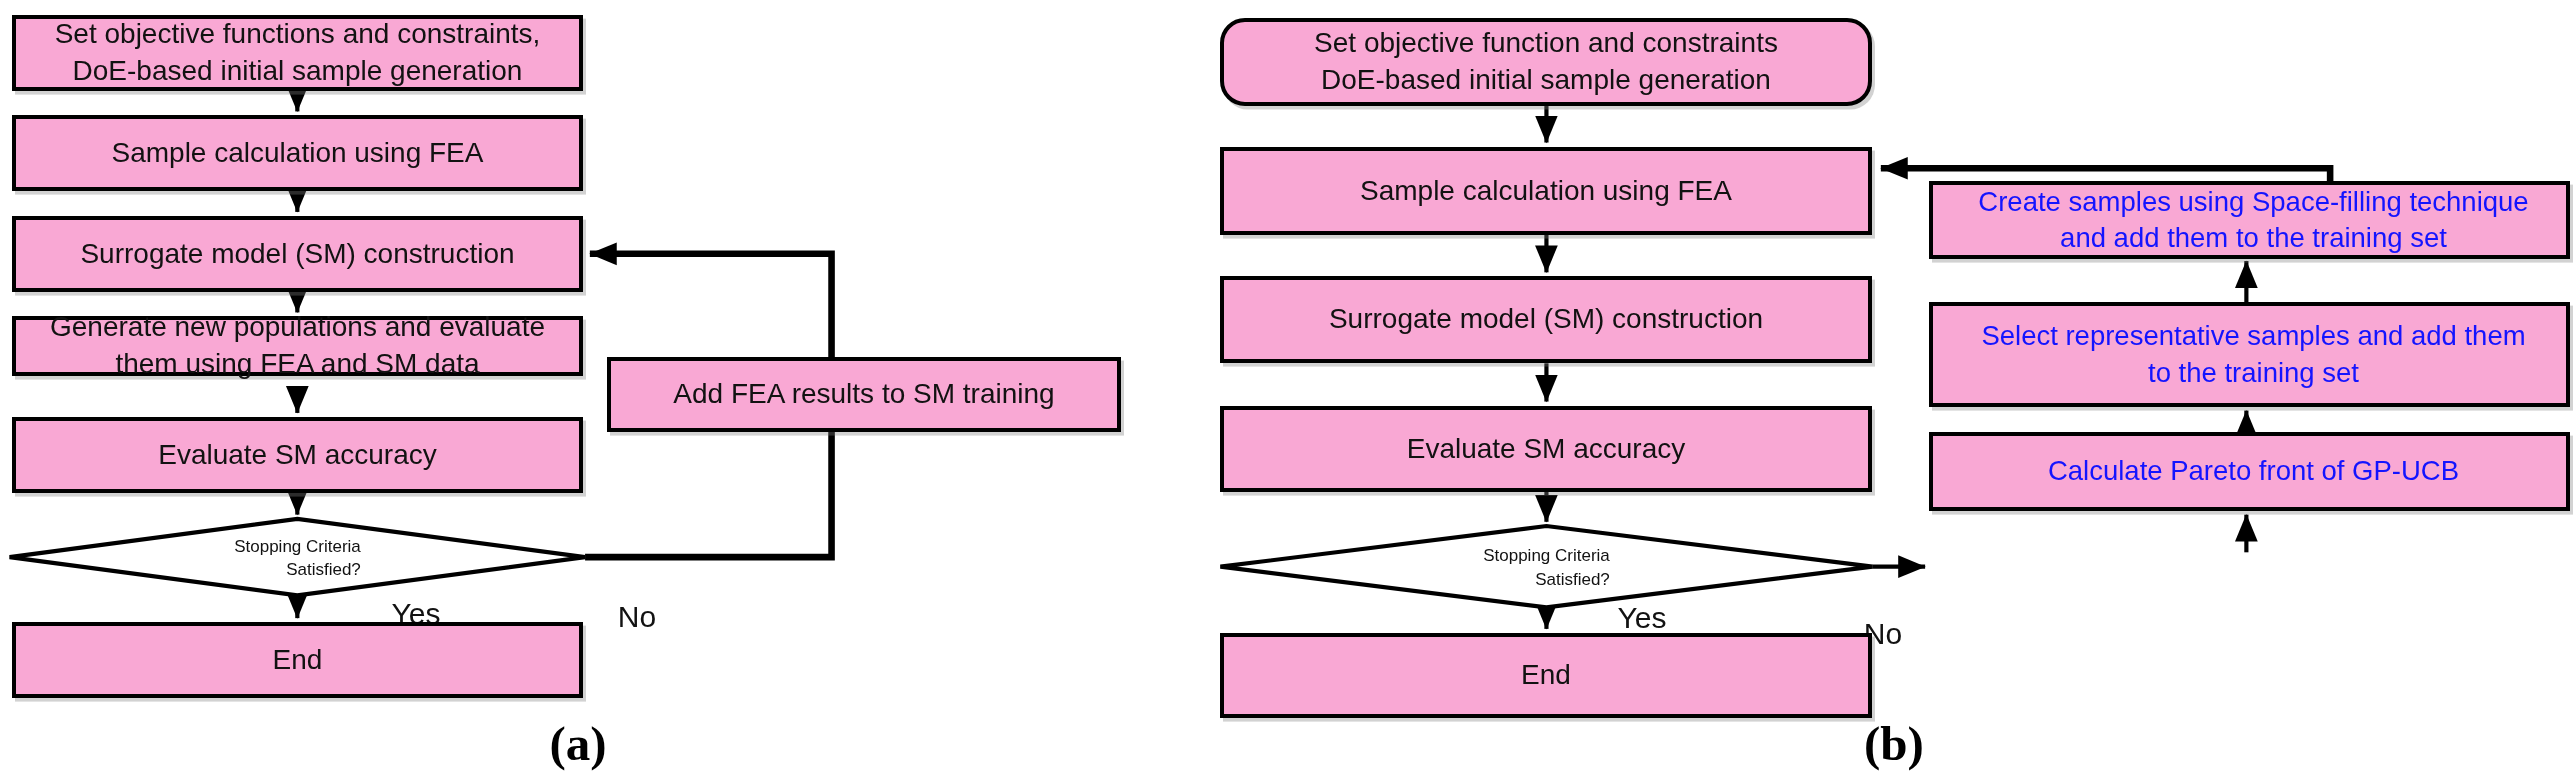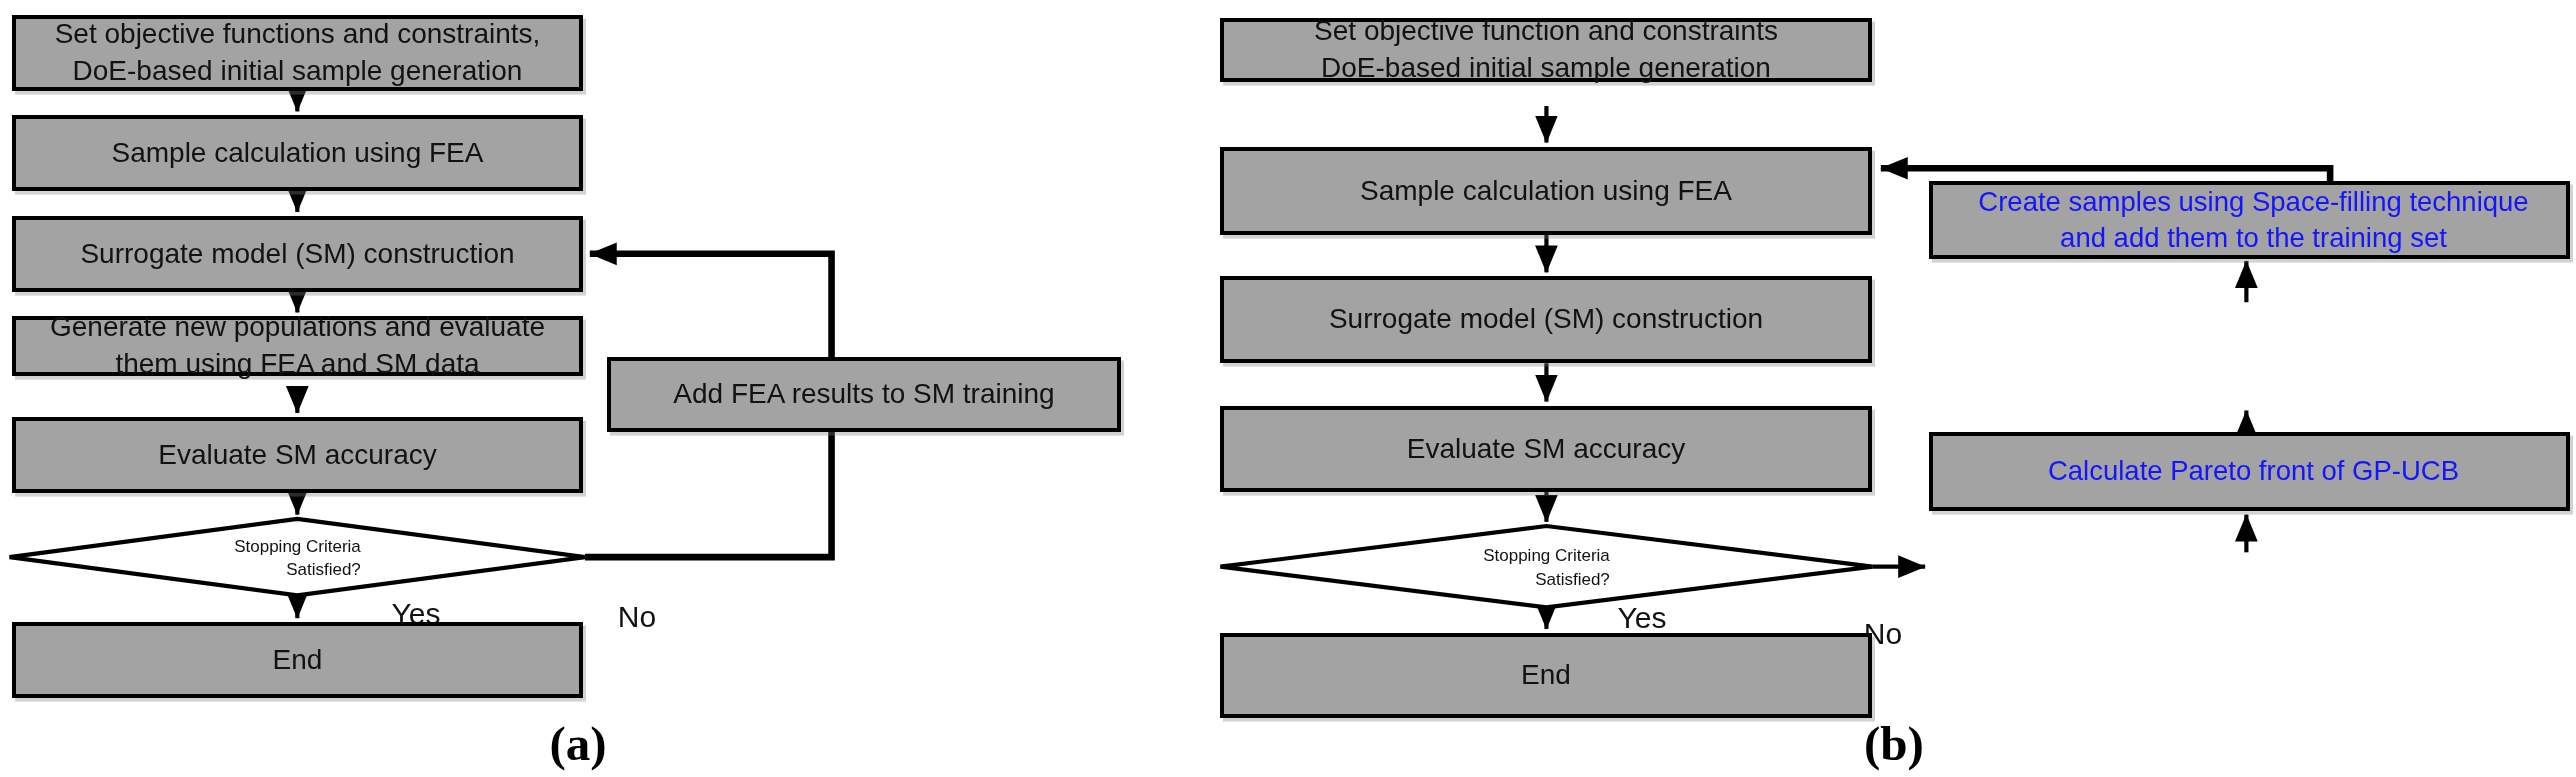--- a/index.html
+++ b/index.html
@@ -13,21 +13,21 @@
   }
   #wires {
     position: absolute;
     left: 0; top: 0;
     width: 2576px; height: 778px;
   }
   .node {
     position: absolute;
     box-sizing: border-box;
     border: 4.2px solid #000000;
-    background: #a3a3a3;
+    background: #f9a8d4;
     display: flex;
     align-items: center;
     justify-content: center;
     text-align: center;
     white-space: pre-line;
     color: #121212;
     font-size: 28px;
     line-height: 1.32;
     box-shadow: 3px 3.6px 0 rgba(125,125,125,0.35);
   }
@@ -120,21 +120,21 @@
 Satisfied?</div>
 
   <div class="edge-label" style="left:368px; top:595px; width:96px; height:37px;">Yes</div>
 
   <div class="edge-label" style="left:589px; top:598px; width:96px; height:37px;">No</div>
 
   <div class="node" style="left:12px; top:622px; width:571px; height:76px;">End</div>
 
   <div class="panel-label" style="left:506px; top:715px; width:144px; height:57px;">(a)</div>
 
-  <div class="node" style="left:1220px; top:18px; width:652px; height:64px;">Set objective function and constraints
+  <div class="node" style="left:1220px; top:18px; width:652px; height:88px;border-radius:25px;">Set objective function and constraints
 DoE-based initial sample generation</div>
 
   <div class="node" style="left:1220px; top:147px; width:652px; height:88px;">Sample calculation using FEA</div>
 
   <div class="node" style="left:1220px; top:276px; width:652px; height:87px;">Surrogate model (SM) construction</div>
 
   <div class="node" style="left:1220px; top:406px; width:652px; height:86px;">Evaluate SM accuracy</div>
 
   <div class="dtext" style="left:1367px; top:529px; width:359px; height:77px;">Stopping Criteria
 Satisfied?</div>
@@ -143,18 +143,20 @@
 
   <div class="edge-label" style="left:1835px; top:615px; width:96px; height:37px;">No</div>
 
   <div class="node" style="left:1220px; top:633px; width:652px; height:85px;">End</div>
 
   <div class="panel-label" style="left:1822px; top:715px; width:144px; height:57px;">(b)</div>
 
   <div class="node blue" style="left:1929px; top:181px; width:641px; height:78px;">Create samples using Space-filling technique
 and add them to the training set</div>
 
+  <div class="node blue" style="left:1929px; top:302px; width:641px; height:105px;">Select representative samples and add them
+to the training set</div>
 
   <div class="node blue" style="left:1929px; top:432px; width:641px; height:79px;">Calculate Pareto front of GP-UCB</div>
 
 
 </div>
 
 
 </body></html>

